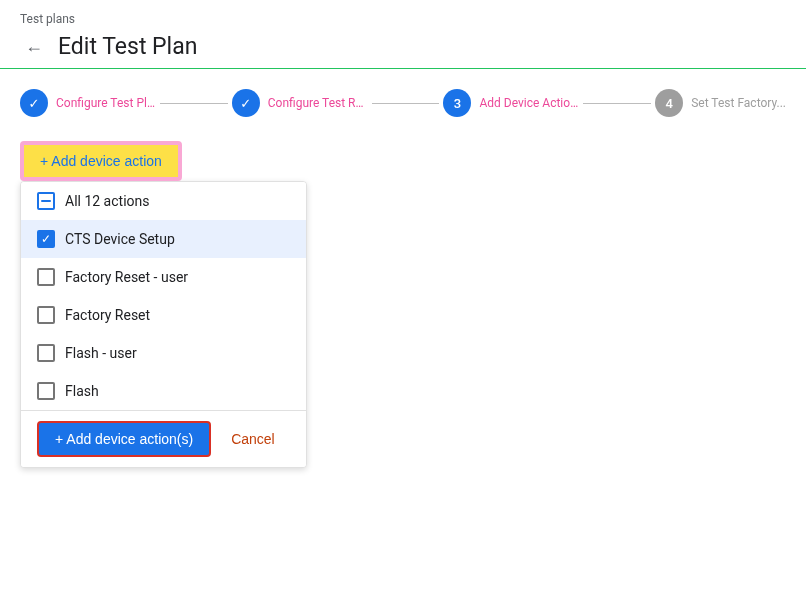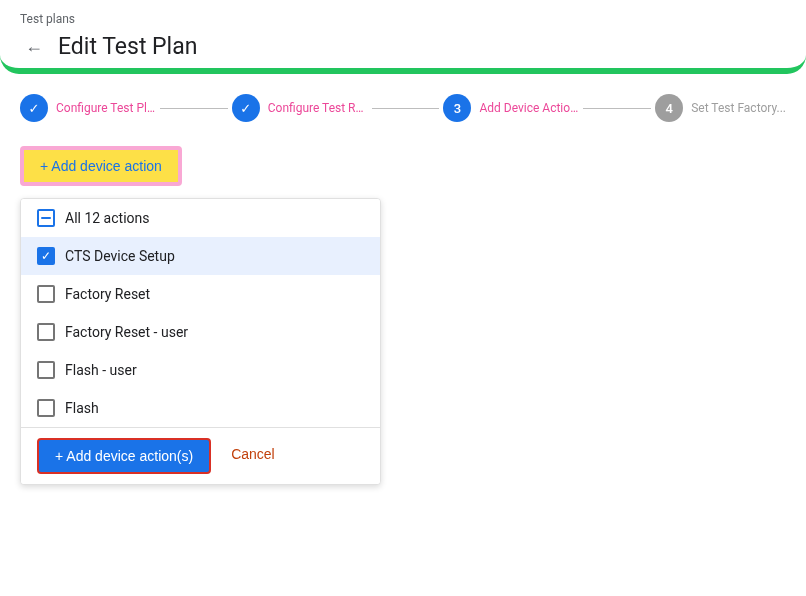--- a/index.html
+++ b/index.html
@@ -14,22 +14,21 @@
     }
     .page {
       width: 806px;
       height: 596px;
       background: #fff;
       position: relative;
     }
     
     .header {
       padding: 12px 20px 8px 20px;
-      border-bottom: 6px solid #22c55e;
-      border-radius: 19px;
+      border-bottom: 1px solid #22c55e;
     }
     .breadcrumb {
       font-size: 12px;
       color: #5f6368;
       margin-bottom: 6px;
     }
     .title-row {
       display: flex;
       align-items: center;
       gap: 10px;
@@ -117,22 +116,22 @@
       border-radius: 4px;
       background: #fde047;
       color: #1a73e8;
       font-size: 14px;
       font-weight: 500;
       cursor: pointer;
       outline: none;
     }
     
     .dropdown-panel {
-      margin-top: 12px;
-      width: 361px;
+      margin-top: 0;
+      width: 287px;
       border: 1px solid #e0e0e0;
       border-radius: 4px;
       background: #fff;
       box-shadow: 0 2px 6px rgba(0,0,0,0.15);
       overflow: hidden;
     }
     .dropdown-list {
       max-height: 280px;
       overflow-y: auto;
     }
@@ -181,21 +180,21 @@
       background: #1a73e8;
       border-radius: 1px;
     }
     .item-label {
       font-size: 14px;
       color: #202124;
     }
     
     .dropdown-footer {
       display: flex;
-      align-items: flex-start;
+      align-items: center;
       gap: 8px;
       padding: 10px 16px;
       border-top: 1px solid #e0e0e0;
       background: #fff;
     }
     .add-actions-btn {
       padding: 8px 16px;
       background: #1a73e8;
       color: #fff;
       border: 2px solid #d93025;
@@ -286,26 +285,26 @@
 
           <div class="list-item selected">
             <div class="checkbox checked">
               <span class="check-mark">✓</span>
             </div>
             <span class="item-label">CTS Device Setup</span>
           </div>
 
           <div class="list-item">
             <div class="checkbox"></div>
+            <span class="item-label">Factory Reset - user</span>
+          </div>
+
+          <div class="list-item">
+            <div class="checkbox"></div>
             <span class="item-label">Factory Reset</span>
-          </div>
-
-          <div class="list-item">
-            <div class="checkbox"></div>
-            <span class="item-label">Factory Reset - user</span>
           </div>
 
           <div class="list-item">
             <div class="checkbox"></div>
             <span class="item-label">Flash - user</span>
           </div>
 
           <div class="list-item">
             <div class="checkbox"></div>
             <span class="item-label">Flash</span>

